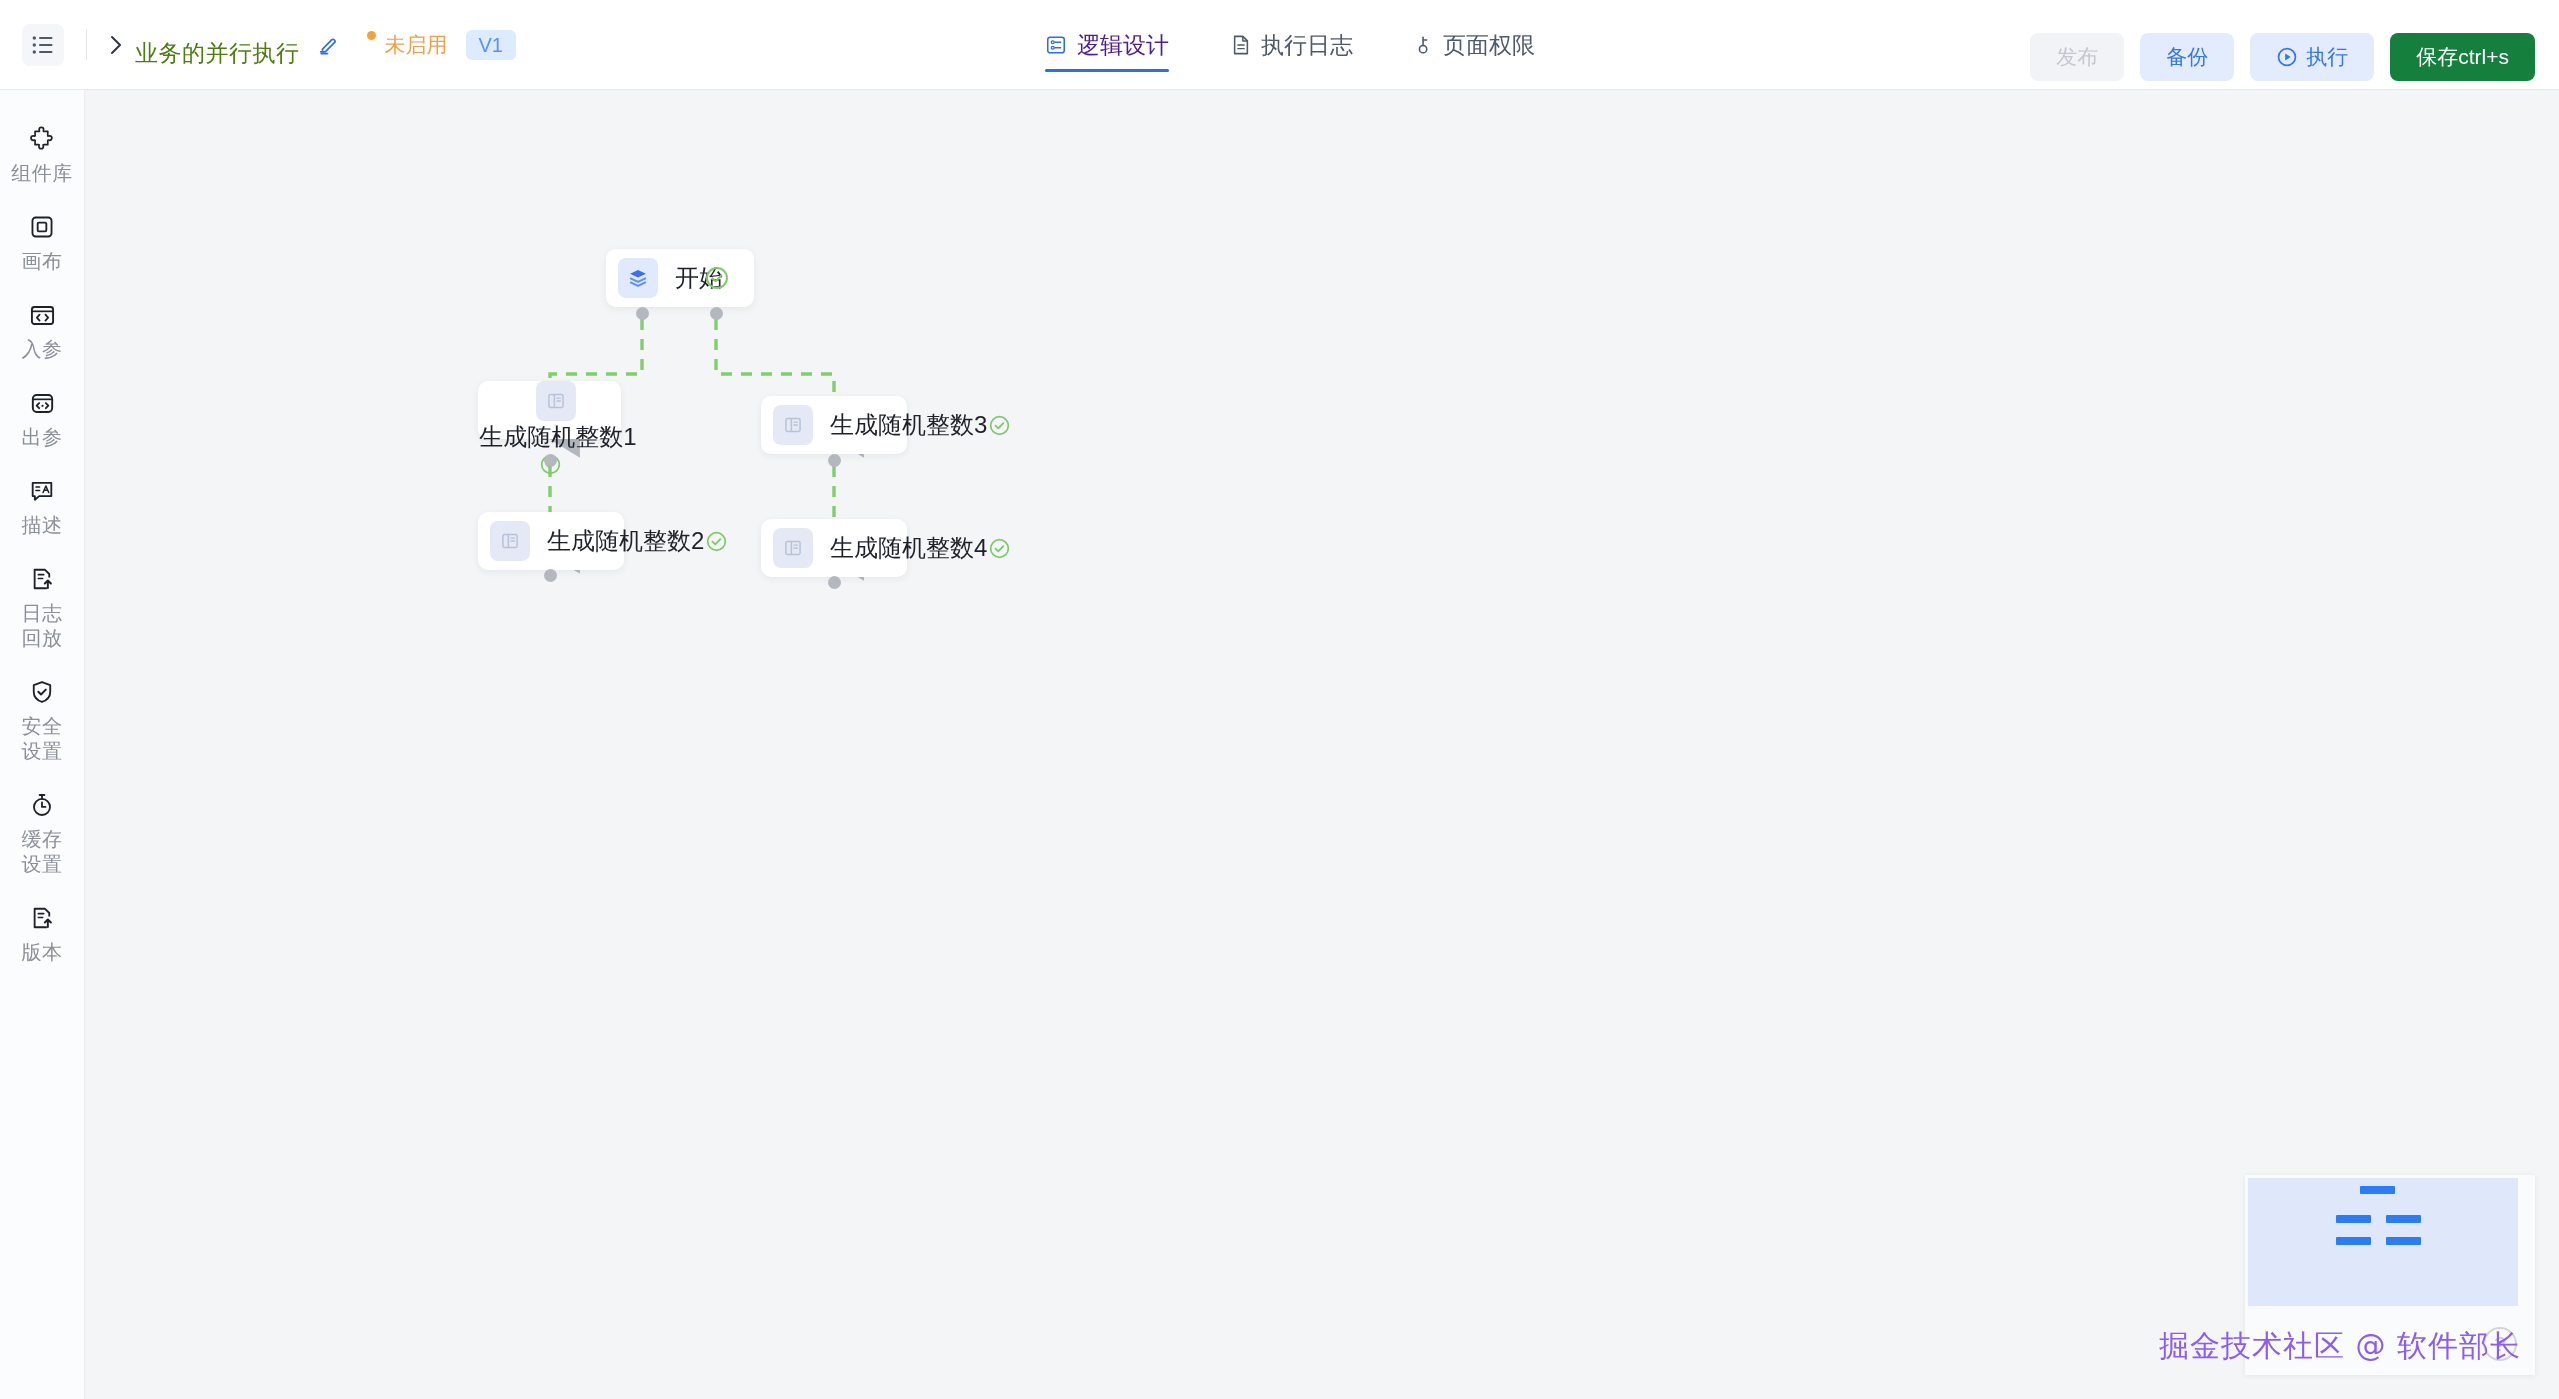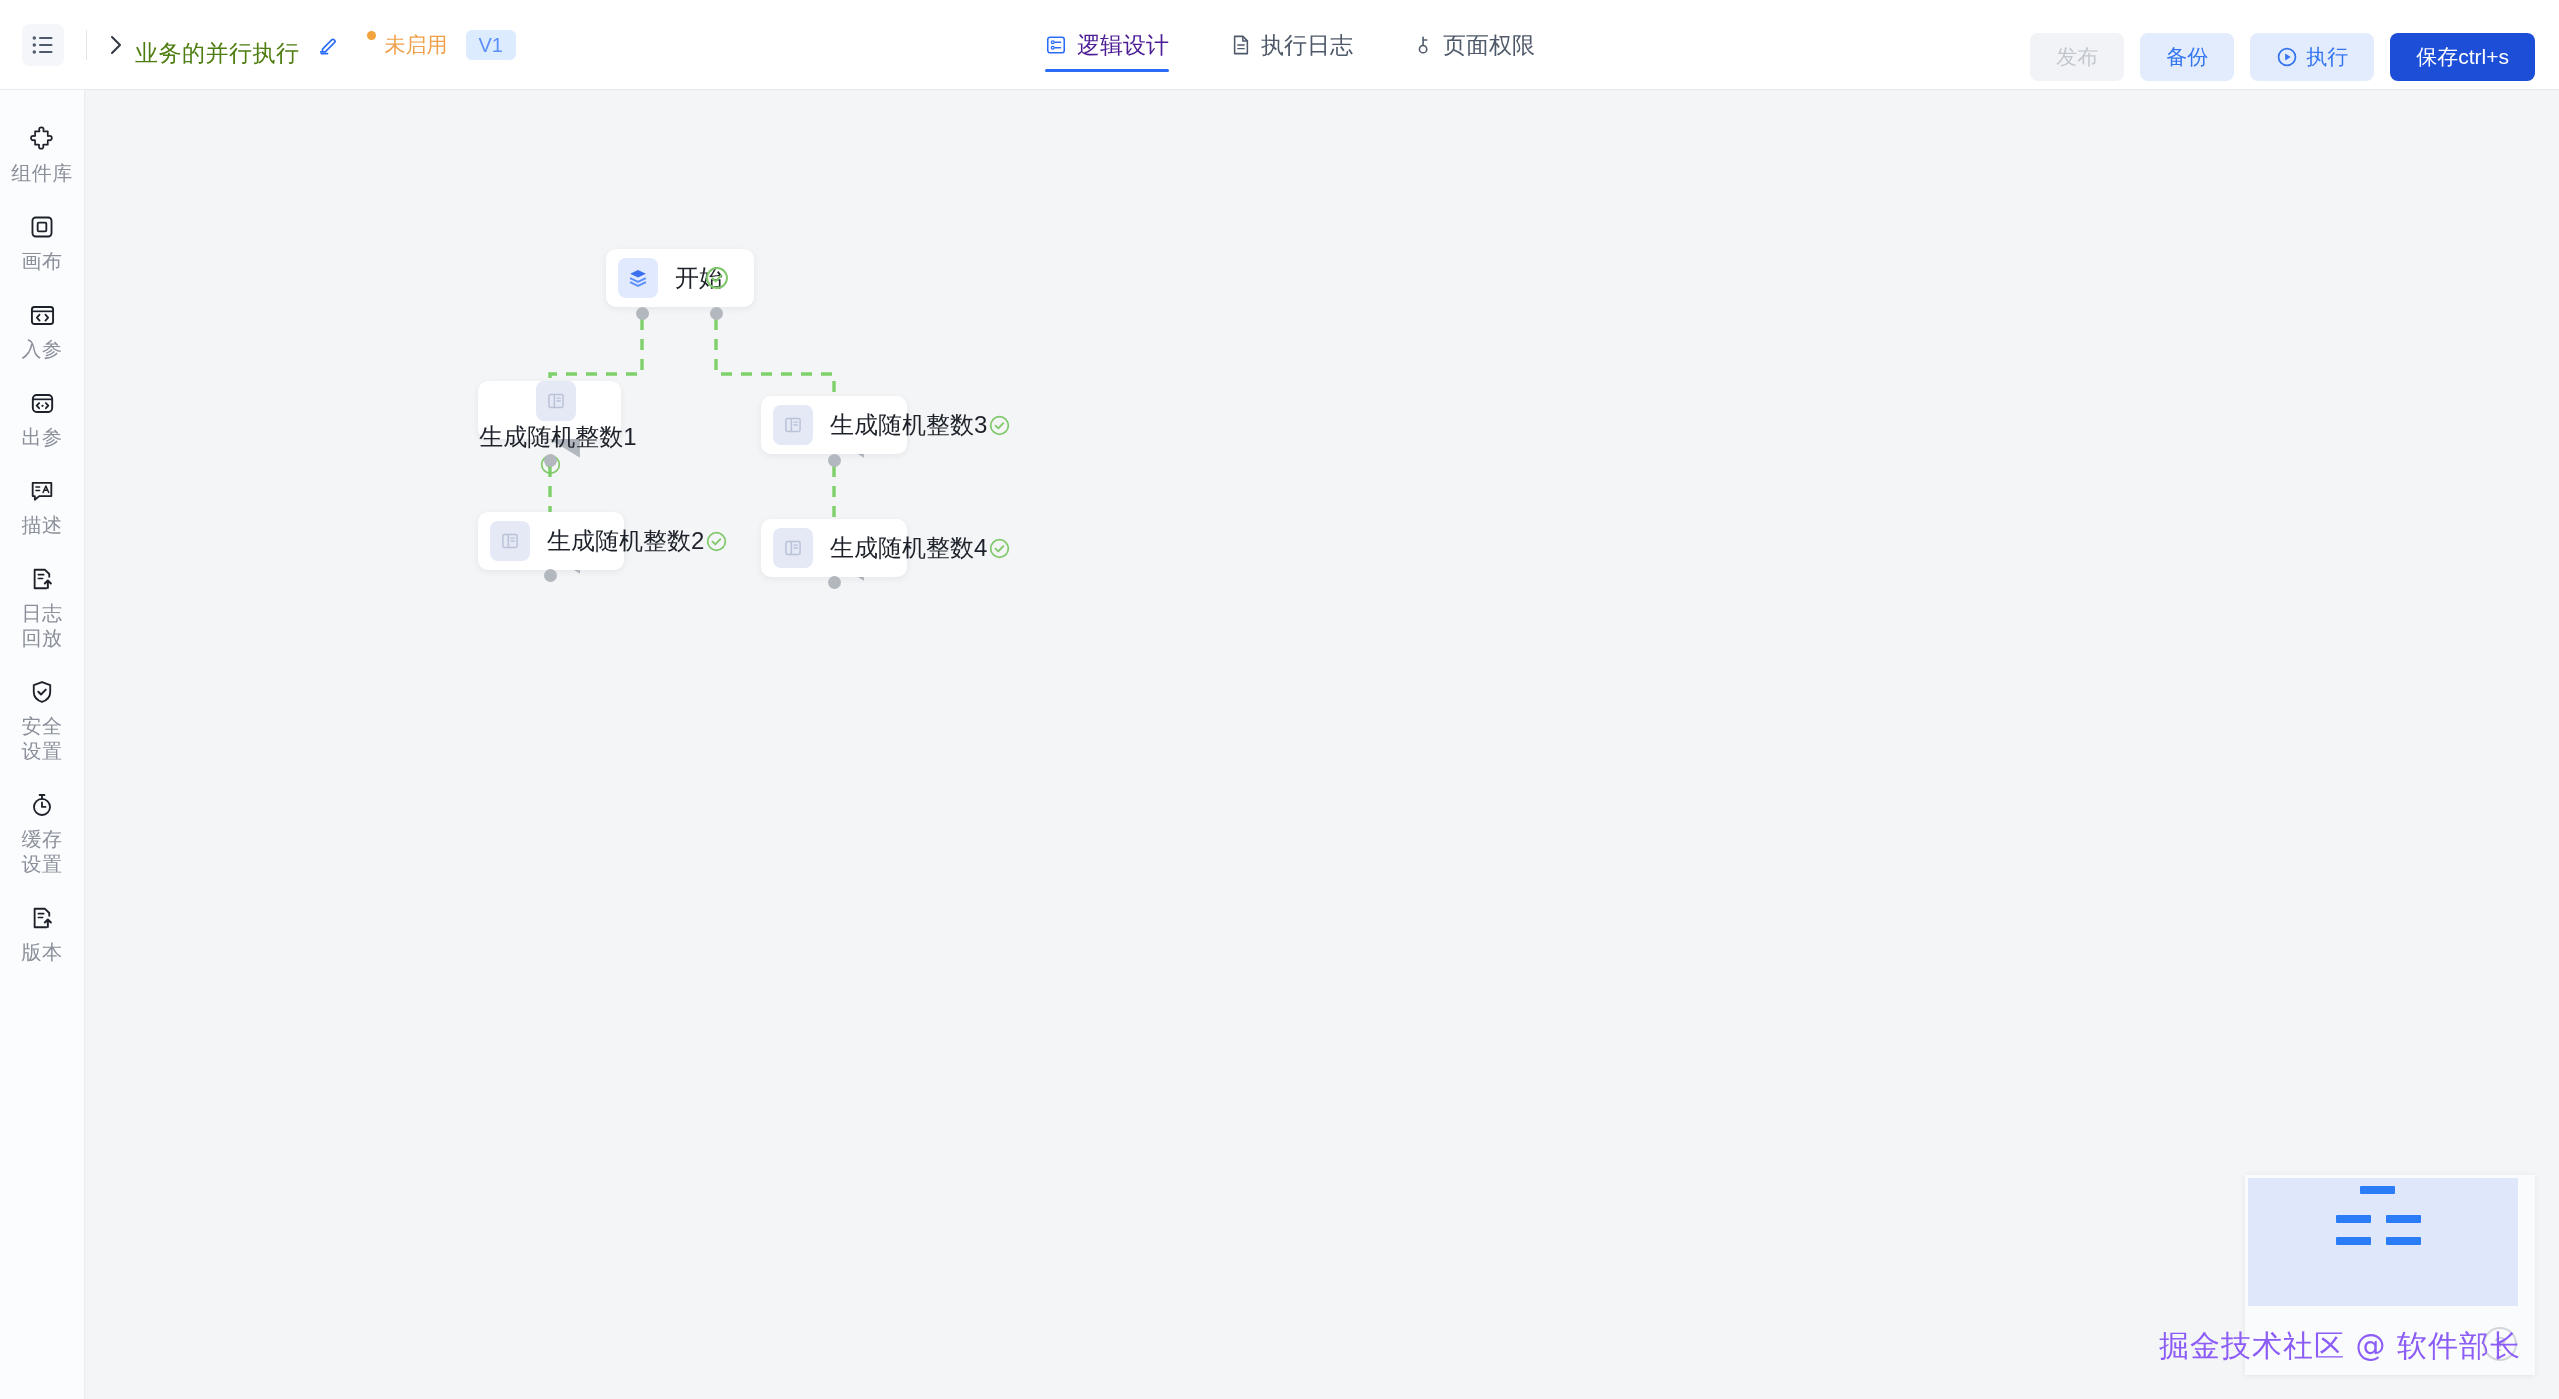--- a/index.html
+++ b/index.html
@@ -49,21 +49,21 @@
     display: flex; align-items: center; gap: 16px;
   }
   .btn {
     height: 48px; border-radius: 8px; font-size: 21px; display: flex;
     align-items: center; justify-content: center; gap: 8px; padding: 0 26px;
     cursor: pointer; white-space: nowrap; border: none;
     font-family: "Liberation Sans", sans-serif;
   }
   .btn-disabled { background: #f1f3f6; color: #c3c8d0; cursor: not-allowed; }
   .btn-light { background: #e3ecfd; color: #3576f0; }
-  .btn-primary { background: #1d4ed8; color: #ffffff; }
+  .btn-primary { background: #15803d; color: #ffffff; }
   
   .sidebar {
     position: absolute; left: 0; top: 90px; width: 85px; height: 1309px;
     background: #fbfcfe; border-right: 1px solid #ededf0;
     display: flex; flex-direction: column; align-items: center; padding-top: 20px;
   }
   .side-item {
     width: 85px; padding: 14px 0 12px 0; display: flex; flex-direction: column;
     align-items: center; gap: 7px; cursor: pointer;
   }

